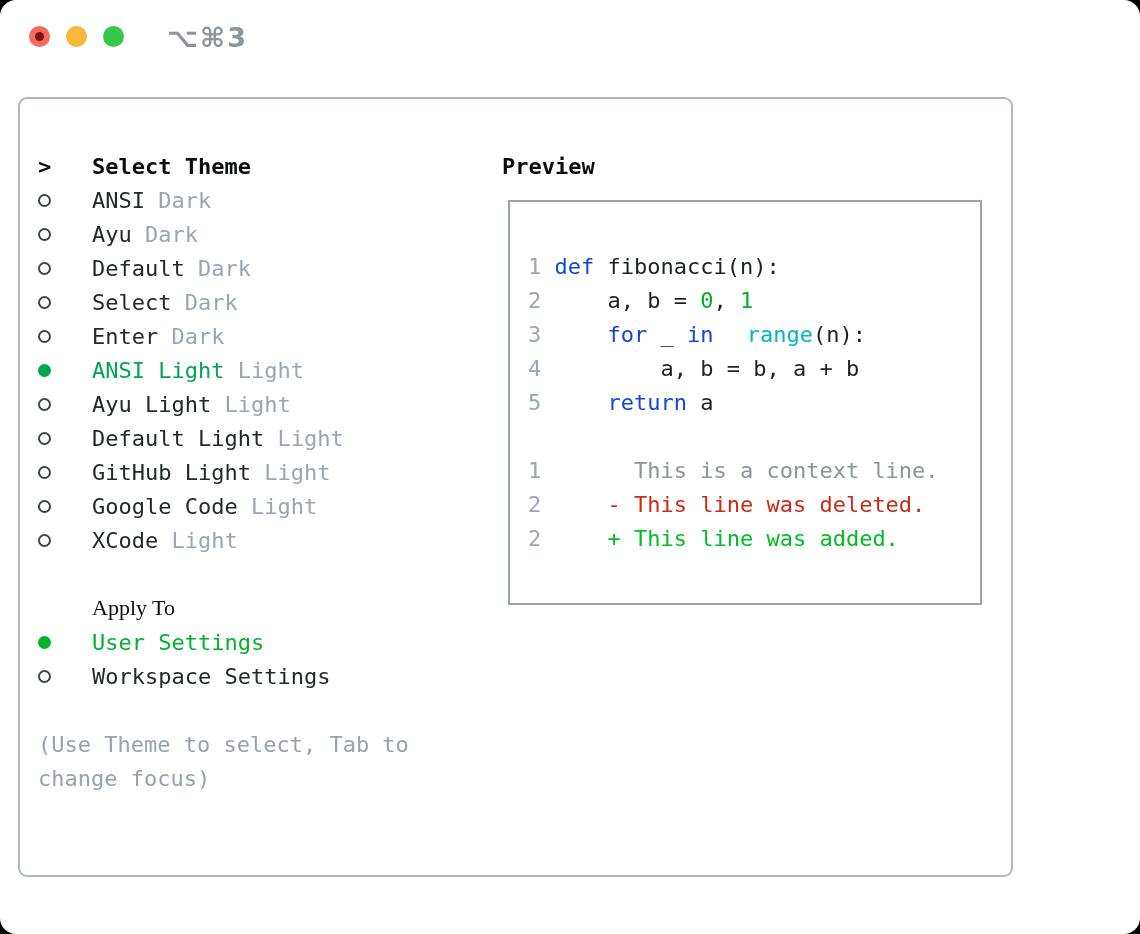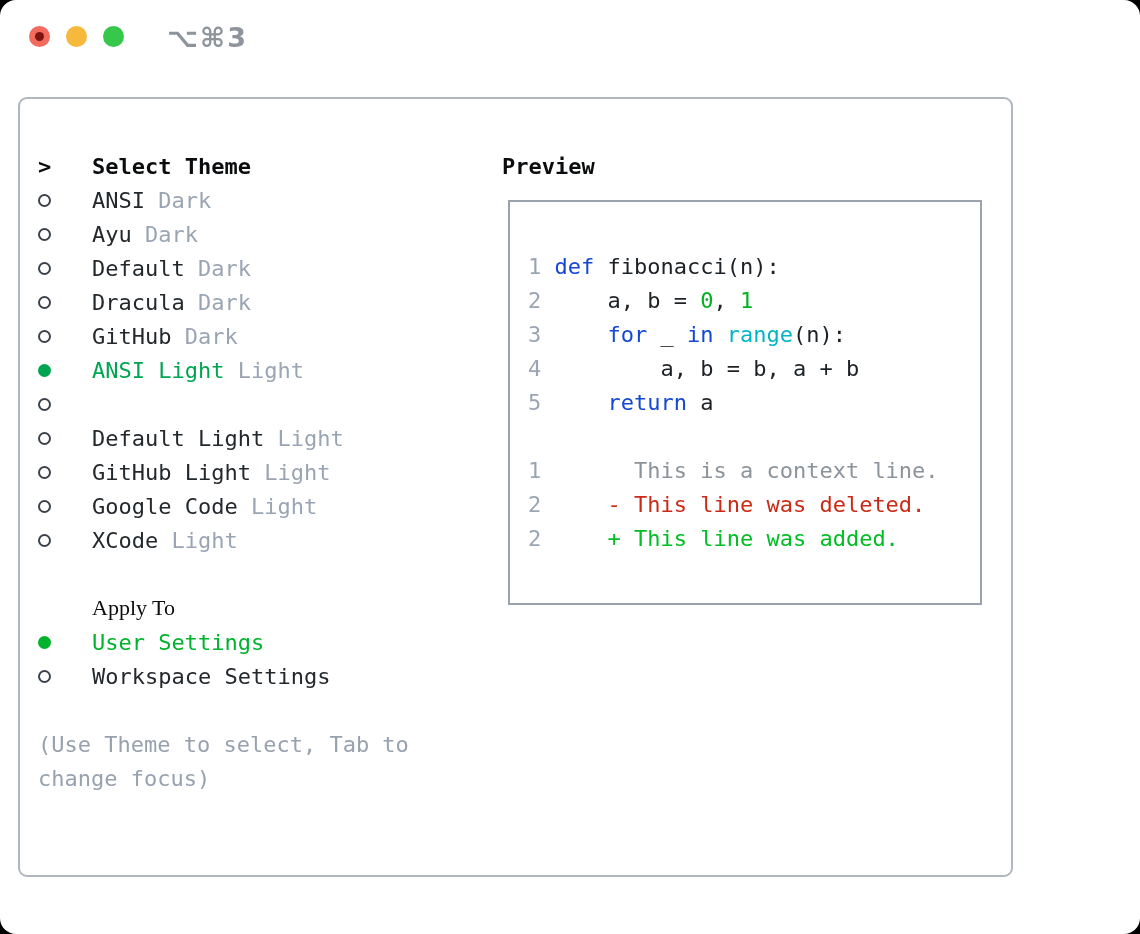--- a/index.html
+++ b/index.html
@@ -54,21 +54,21 @@
     position:absolute;left:508px;top:200px;width:474px;height:405px;
     border:2px solid var(--preview_border);box-sizing:border-box;background:#fff;
   }
   .codearea{position:absolute;left:528px;top:249px;font-size:22px;}
   .cline{height:34px;display:flex;align-items:center;white-space:pre;}
   .diffblock{margin-top:34px;}
   .ln{color:var(--gutter_gray);}
   .pl{color:var(--code_plain);}
   .kw{color:var(--keyword_blue);}
   .nu{color:var(--number_green);}
-  .bi{color:var(--builtin_cyan);}
+  .bi{color:var(--builtin_cyan);margin-left:20px;}
   .cx{color:var(--context_gray);}
   .de{color:var(--deleted_red);}
   .ad{color:var(--added_green);}
 </style>
 </head>
 <body>
 
 <div class="sheet">
 
   <div class="titlebar">
@@ -101,38 +101,39 @@
         <div class="row">
           <span class="mark">
             <span class="circle"></span>
           </span>
           <span class="txt"><span class="nm">Default</span> <span class="tg">Dark</span></span>
         </div>
         <div class="row">
           <span class="mark">
             <span class="circle"></span>
           </span>
-          <span class="txt"><span class="nm">Dracula</span> <span class="tg">Dark</span></span>
-        </div>
-        <div class="row">
-          <span class="mark">
-            <span class="circle"></span>
-          </span>
-          <span class="txt"><span class="nm">GitHub</span> <span class="tg">Dark</span></span>
+          <span class="txt"><span class="nm">Select</span> <span class="tg">Dark</span></span>
+        </div>
+        <div class="row">
+          <span class="mark">
+            <span class="circle"></span>
+          </span>
+          <span class="txt"><span class="nm">Enter</span> <span class="tg">Dark</span></span>
         </div>
         <div class="row">
           <span class="mark">
             <span class="circle filled-theme"></span>
           </span>
           <span class="txt"><span class="nm sel-theme">ANSI Light</span> <span class="tg">Light</span></span>
         </div>
         <div class="row">
           <span class="mark">
             <span class="circle"></span>
           </span>
+          <span class="txt"><span class="nm">Ayu Light</span> <span class="tg">Light</span></span>
         </div>
         <div class="row">
           <span class="mark">
             <span class="circle"></span>
           </span>
           <span class="txt"><span class="nm">Default Light</span> <span class="tg">Light</span></span>
         </div>
         <div class="row">
           <span class="mark">
             <span class="circle"></span>

